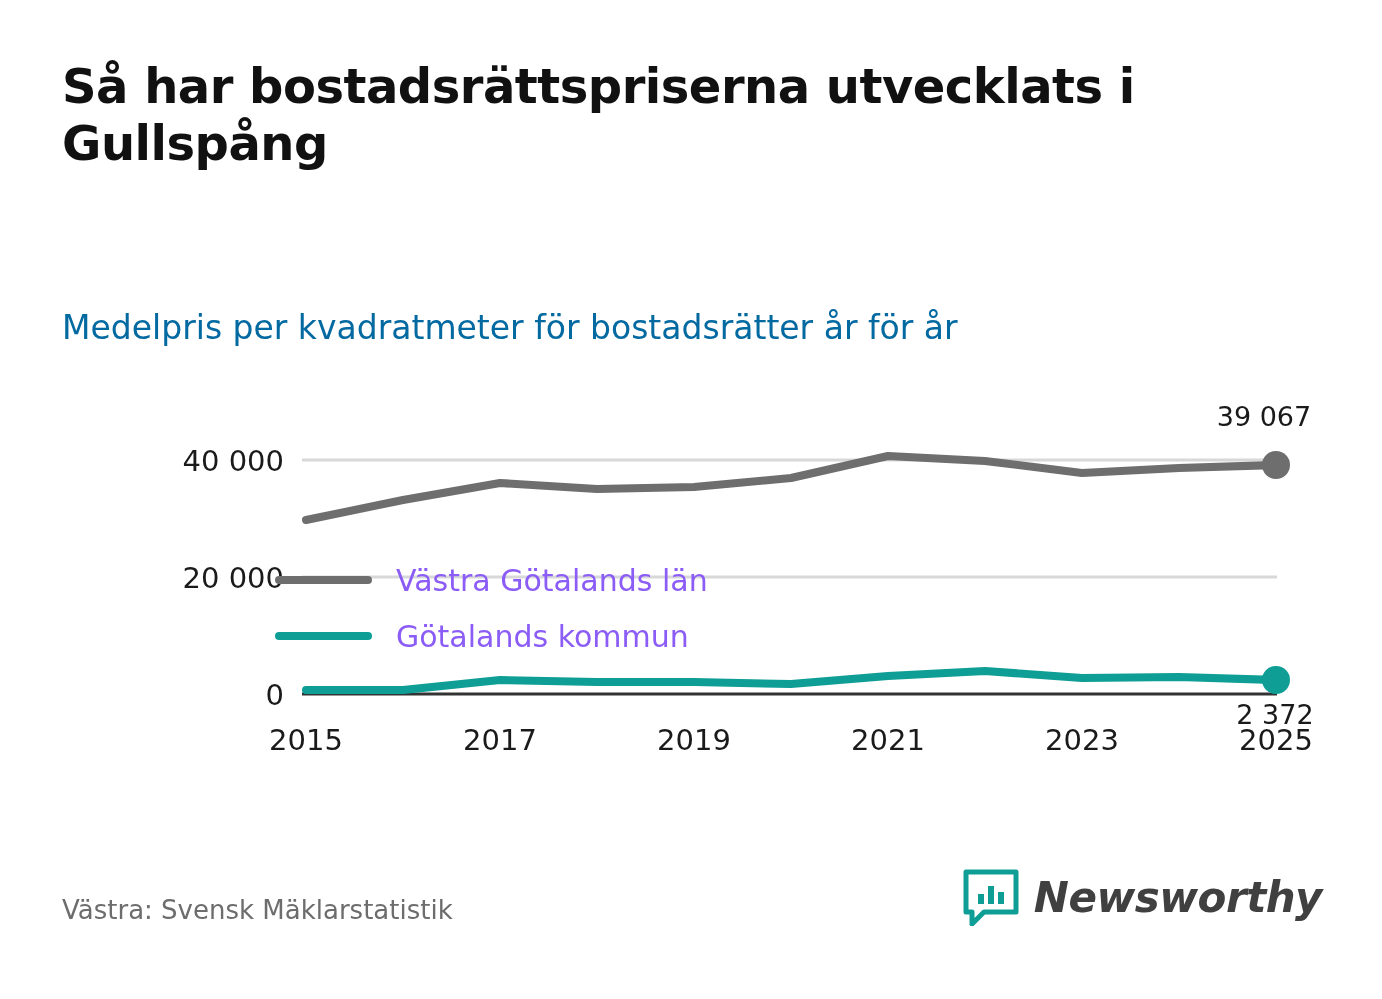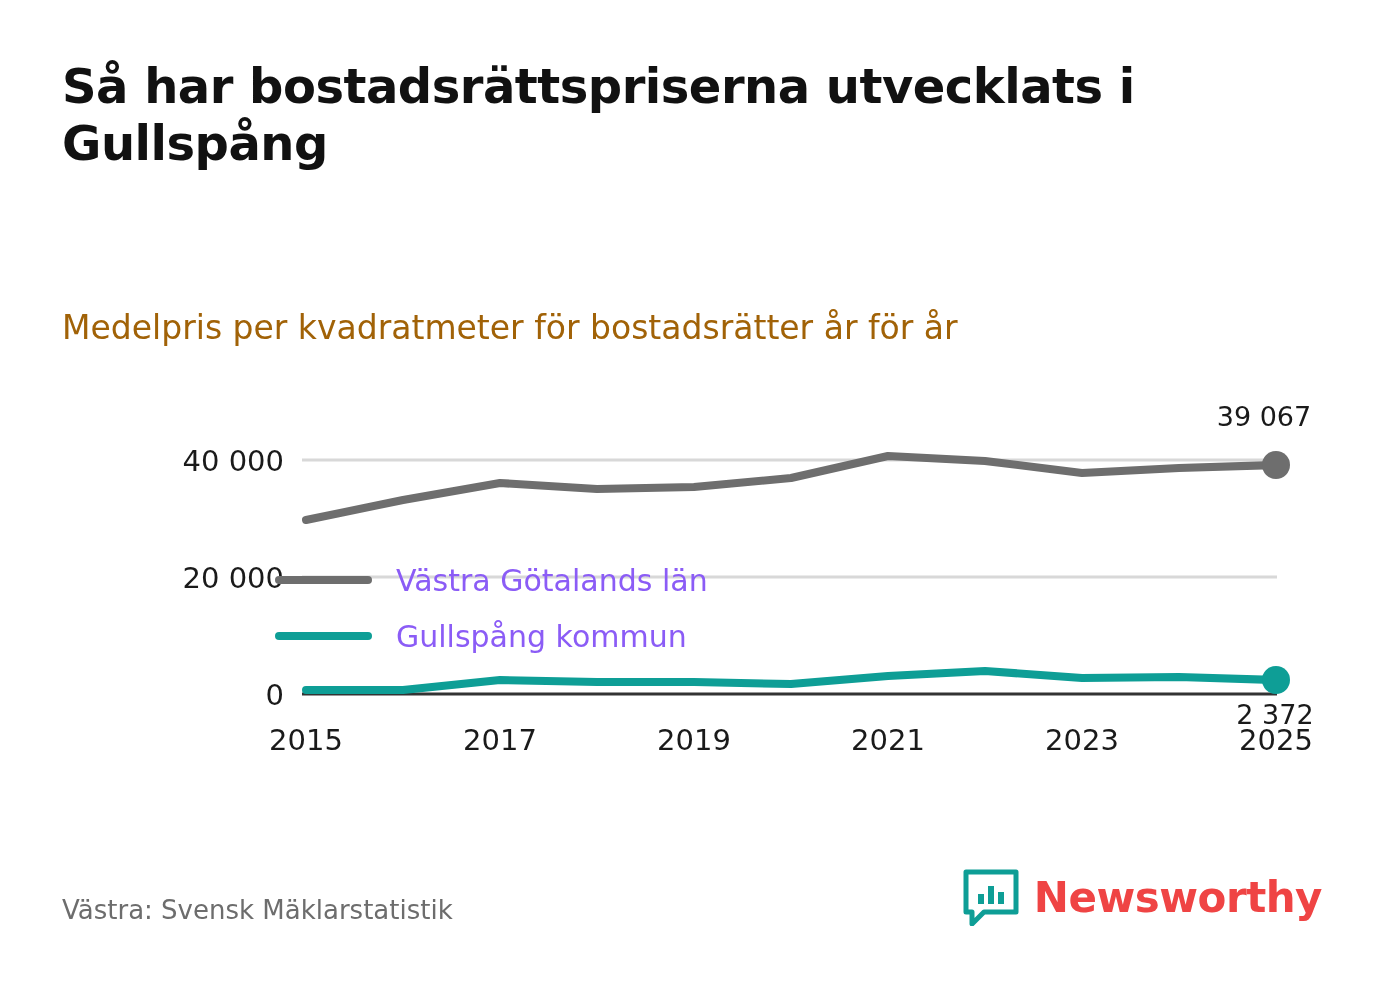--- a/index.html
+++ b/index.html
@@ -33,21 +33,21 @@
     letter-spacing: -0.5px;
     color: #111111;
   }
   .subtitle {
     position: absolute;
     left: 62px;
     top: 308px;
     width: 1270px;
     font-size: 33px;
     font-weight: normal;
-    color: #a16207;
+    color: #0369a1;
   }
   .chart-wrap {
     position: absolute;
     left: 62px;
     top: 400px;
     width: 1258px;
     height: 380px;
   }
   svg.chart {
     display: block;
@@ -108,22 +108,23 @@
   }
   .logo-mark {
     width: 58px;
     height: 58px;
     margin-right: 14px;
     flex: 0 0 auto;
   }
   .logo-text {
     font-size: 42px;
     font-weight: bold;
-    color: #ef4444;
+    color: #404040;
     letter-spacing: -0.5px;
+    font-style: italic;
   }
 </style>
 </head>
 <body>
 
 <div class="page">
 
   <div class="title">Så har bostadsrättspriserna utvecklats i Gullspång</div>
 
   <div class="subtitle">Medelpris per kvadratmeter för bostadsrätter år för år</div>
@@ -156,21 +157,21 @@
     </svg>
   </div>
 
   <div class="legend">
     <div class="legend-row">
       <span class="legend-swatch" style="background:#6e6e6e"></span>
       <span class="legend-text">Västra Götalands län</span>
     </div>
     <div class="legend-row">
       <span class="legend-swatch" style="background:#0e9e96"></span>
-      <span class="legend-text">Gullspång kommun</span>
+      <span class="legend-text">Götalands kommun</span>
     </div>
   </div>
 
   <div class="source">Västra: Svensk Mäklarstatistik</div>
 
   <div class="logo">
     <span class="logo-mark">
       <svg width="58" height="58" viewBox="0 0 58 58">
         <path d="M4 4 H54 V44 H22 L10 56 V44 H4 Z" fill="none" stroke="#0e9e96" stroke-width="5" stroke-linejoin="round"></path>
         <rect x="16" y="26" width="6" height="10" fill="#0e9e96"></rect>

